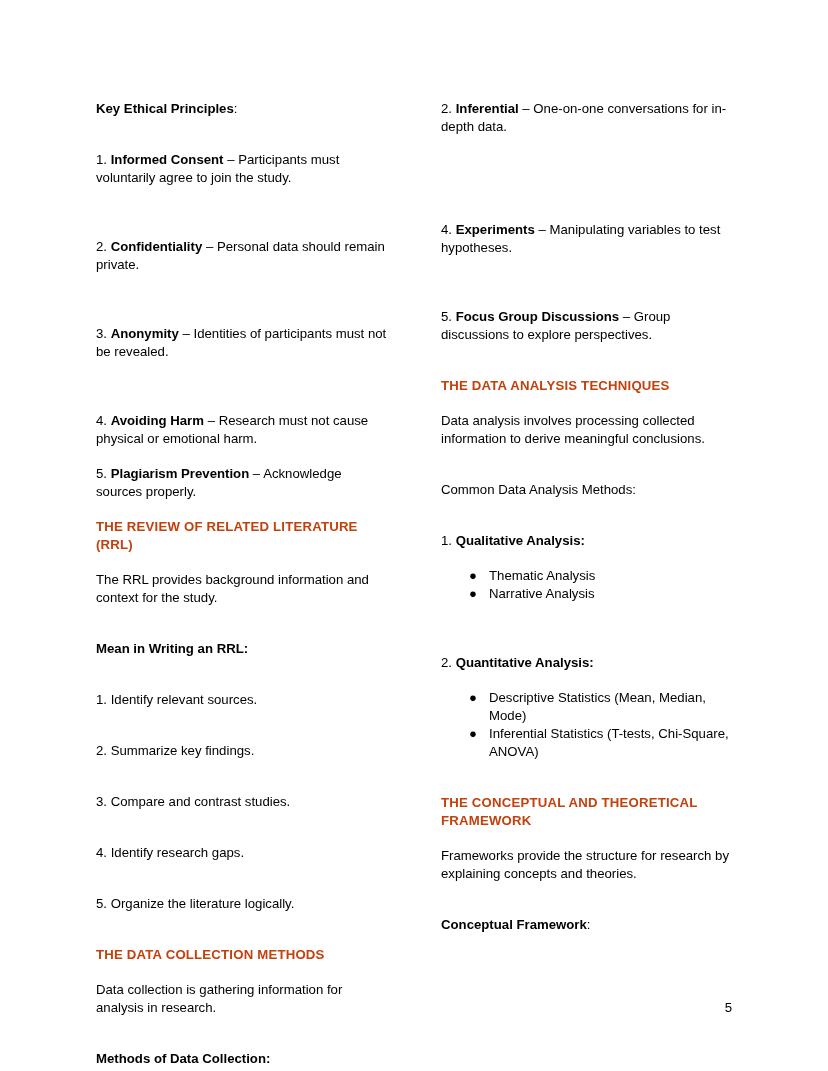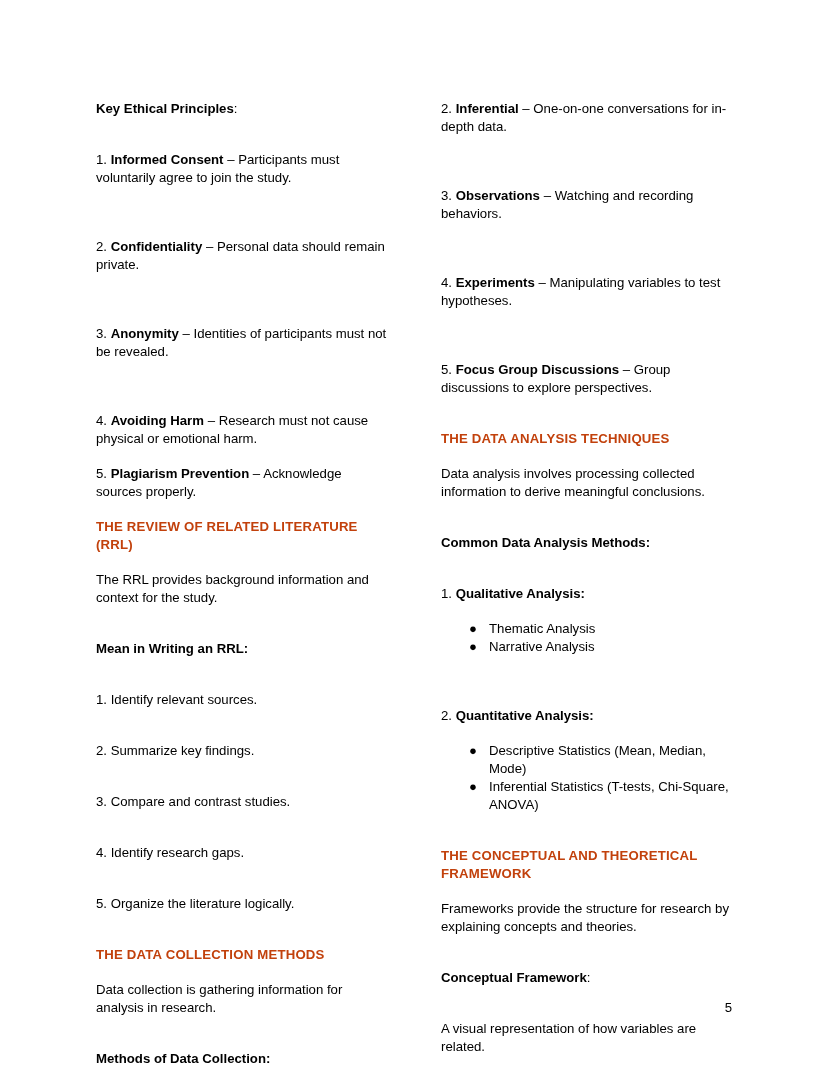--- a/index.html
+++ b/index.html
@@ -147,39 +147,38 @@
       <p class="para" style="font-weight:bold;">Methods of Data Collection:</p>
 
     </div>
 
     <div class="column">
 
       <p class="para"><span>2.</span> <span class="b">Inferential</span><span> – One-on-one conversations for in-depth data.</span></p>
 
       <div class="spacer-md"></div>
 
-      <p class="para"><span>3.</span> <span class="b">Observations</span><span> – Watching and recording behaviors.</span></p>
 
       <div class="spacer-md"></div>
 
       <p class="para"><span>4.</span> <span class="b">Experiments</span><span> – Manipulating variables to test hypotheses.</span></p>
 
       <div class="spacer-md"></div>
 
       <p class="para"><span>5.</span> <span class="b">Focus Group Discussions</span><span> – Group discussions to explore perspectives.</span></p>
 
       <div class="spacer-sm"></div>
 
       <p class="heading">THE DATA ANALYSIS TECHNIQUES</p>
 
       <p class="para">Data analysis involves processing collected information to derive meaningful conclusions.</p>
 
       <div class="spacer-sm"></div>
 
-      <p class="para" style="font-weight:bold;">Common Data Analysis Methods:</p>
+      <p class="para" style="font-weight:normal;">Common Data Analysis Methods:</p>
 
       <div class="spacer-sm"></div>
 
       <p class="para tight"><span>1.</span> <span class="b">Qualitative Analysis:</span></p>
 
       <div class="spacer-sm"></div>
 
       <ul class="bullets">
         <li><span class="dot">●</span><span>Thematic Analysis</span></li>
         <li><span class="dot">●</span><span>Narrative Analysis</span></li>
@@ -201,21 +200,20 @@
       <p class="heading">THE CONCEPTUAL AND THEORETICAL FRAMEWORK</p>
 
       <p class="para">Frameworks provide the structure for research by explaining concepts and theories.</p>
 
       <div class="spacer-sm"></div>
 
       <p class="para"><span class="b">Conceptual Framework</span><span>:</span></p>
 
       <div class="spacer-sm"></div>
 
-      <p class="para">A visual representation of how variables are related.</p>
 
     </div>
 
   </div>
 
   <div id="page-number">5</div>
 
 </div>
 
 </body></html>

